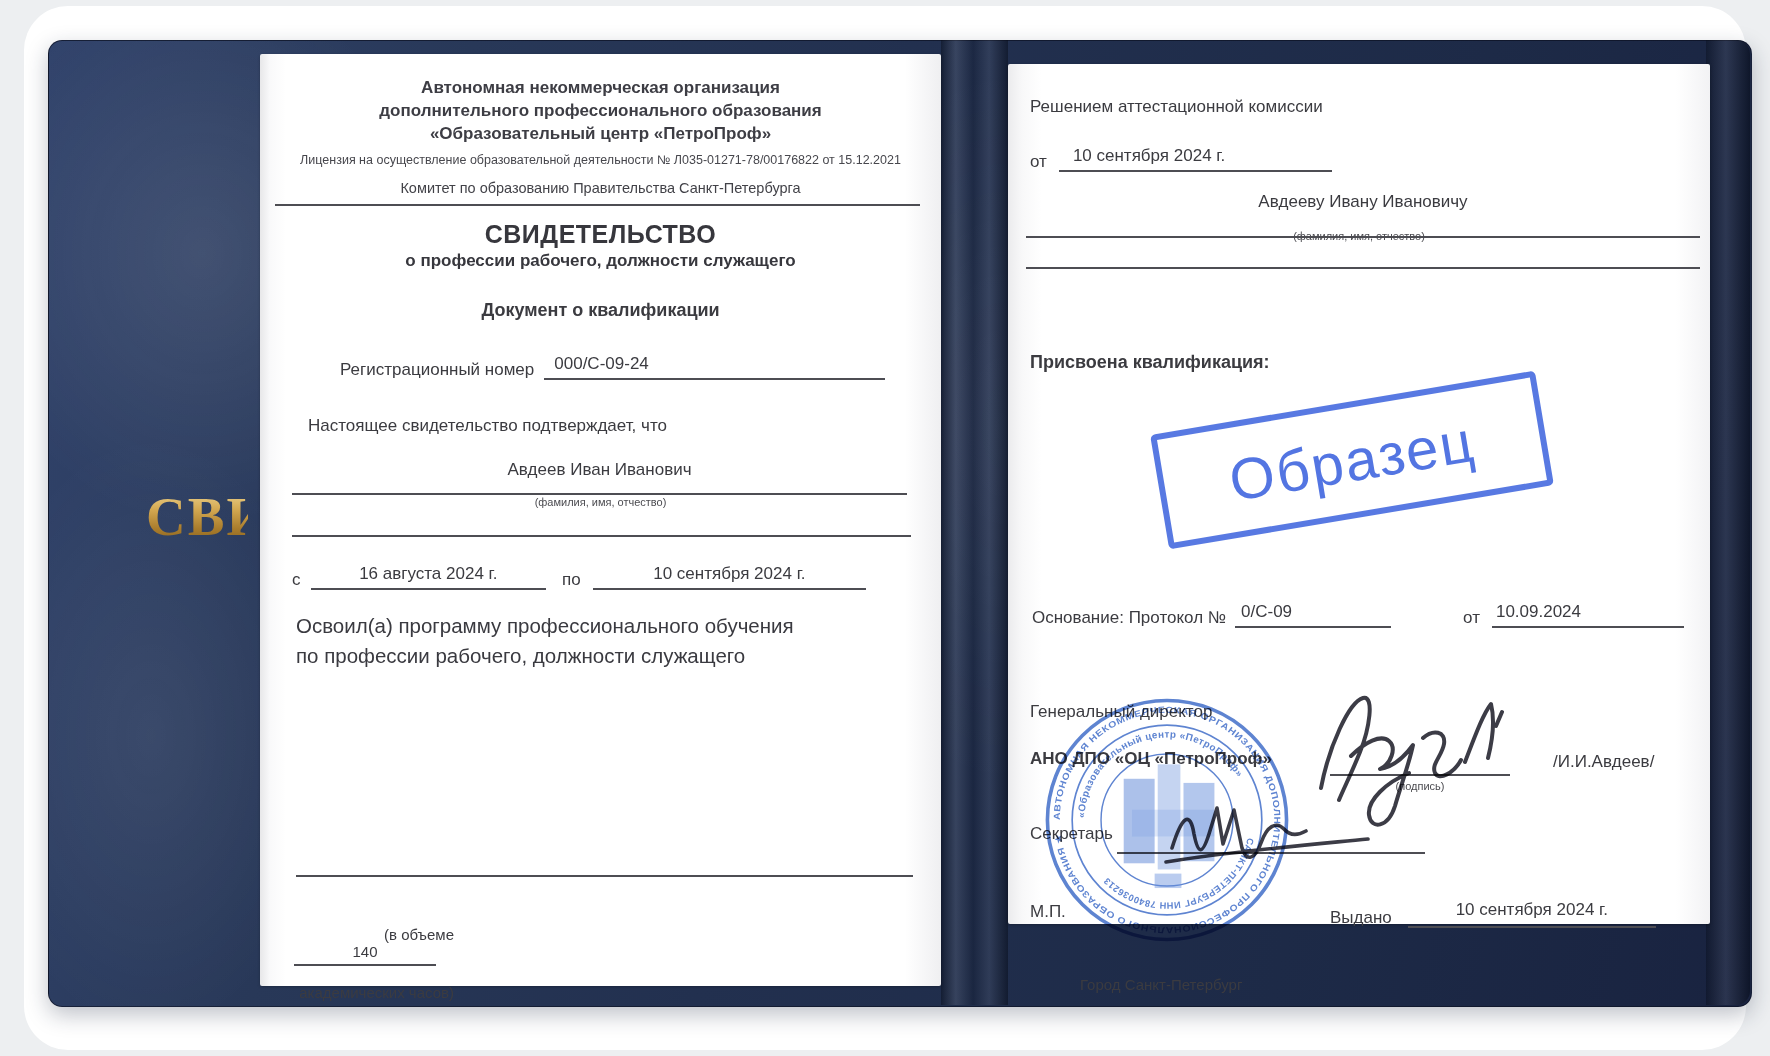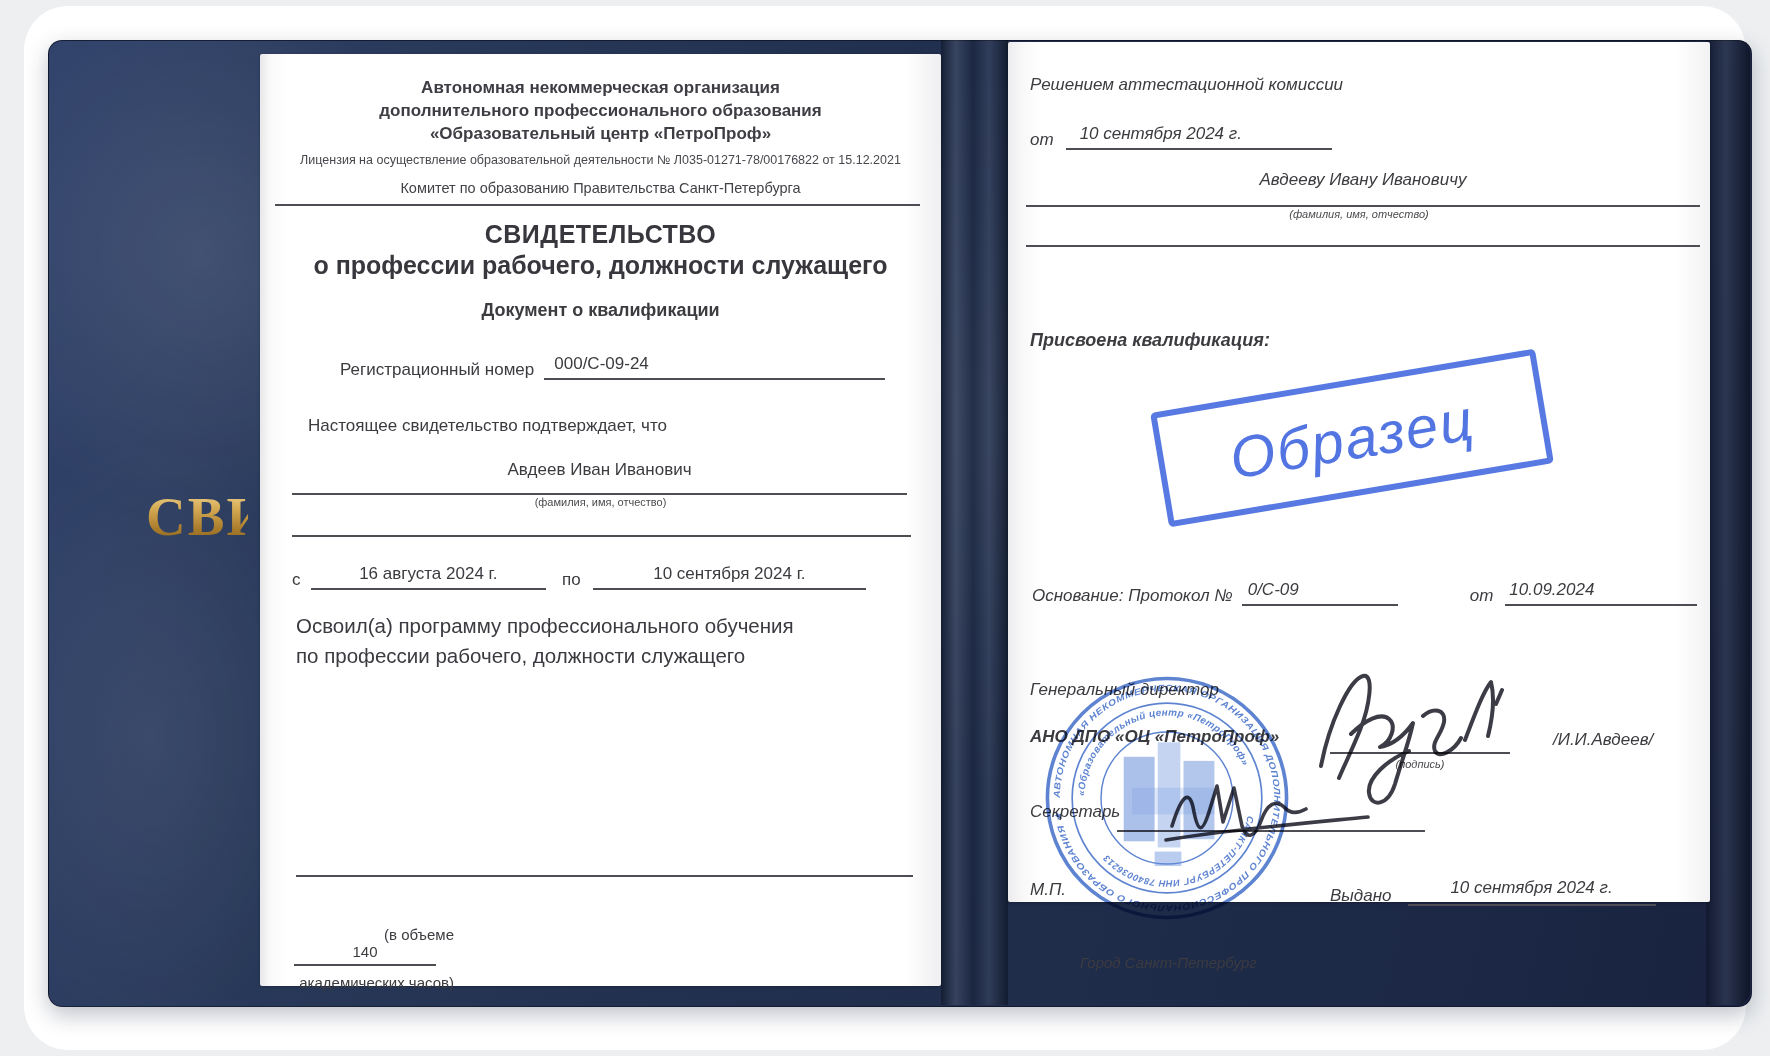--- a/index.html
+++ b/index.html
@@ -23,61 +23,61 @@
   .gold-title{position:absolute;left:146px;top:487px;width:102px;height:64px;overflow:hidden;}
   .gold-title span{font-family:"Liberation Serif",serif;font-weight:700;font-size:55px;line-height:60px;white-space:nowrap;
     background:linear-gradient(180deg,#ecd28e 8%,#d4a952 38%,#a97c2c 70%,#8a6420 95%);
     -webkit-background-clip:text;background-clip:text;color:transparent;letter-spacing:2px;}
 
   
   .page{position:absolute;background:#fff;}
   .page.left{left:260px;top:54px;width:681px;height:932px;border-radius:2px;
     background:linear-gradient(90deg,#e7e7e9 0px,#f9f9fa 10px,#ffffff 26px,#ffffff 645px,#efeff1 681px);
     box-shadow:0 1px 3px rgba(0,0,0,.25);}
-  .page.right{left:1008px;top:42px;width:702px;height:860px;border-radius:2px;
+  .page.right{left:1008px;top:64px;width:702px;height:860px;border-radius:2px;
     background:linear-gradient(90deg,#ebebed 0px,#f8f8f9 14px,#ffffff 34px,#ffffff 668px,#f2f2f4 702px);
-    box-shadow:0 1px 3px rgba(0,0,0,.25);font-style:italic;}
+    box-shadow:0 1px 3px rgba(0,0,0,.25);}
   .page *{position:absolute;}
 
   .ctr{text-align:center;left:0;width:100%;}
   .small{font-size:11px;color:#4b4b50;}
   .rule{border-bottom:2px solid #4d4d53;}
   .lbl{font-size:17px;}
   .b{font-weight:700;}
 
   
   .lp-org{top:22px;font-size:17px;font-weight:700;line-height:23px;color:#3d3d44;}
   .lp-license{top:99px;font-size:12.5px;color:#47474d;}
   .lp-committee{top:126px;font-size:14.5px;color:#424248;}
   .lp-rule{top:128px;left:15px;width:645px;height:22px;}
   .lp-title1{top:166px;font-size:25px;font-weight:700;letter-spacing:.5px;color:#37373d;}
-  .lp-title2{top:197px;font-size:25px;font-weight:700;color:#37373d;}
+  .lp-title2{top:197px;font-size:17px;font-weight:700;color:#37373d;}
   .lp-subtitle{top:246px;font-size:18px;font-weight:bold;}
   .lp-reg{top:300px;left:48px;right:56px;position:absolute;display:flex;align-items:flex-end;margin-left:32px;}
   .lp-reg .box{position:relative;flex:1;margin-left:10px;padding:0 0 4px 10px;}
   .lp-confirm{top:362px;left:48px;}
   .lp-nameline{top:406px;left:32px;right:34px;height:30px;padding-bottom:3px;text-align:center;}
   .lp-namecaption{top:442px;}
   .lp-blank1{top:459px;left:32px;right:30px;height:22px;}
   .lp-dates{top:510px;left:32px;width:574px;position:absolute;display:flex;align-items:flex-end;font-size:17px;}
   .lp-dates .box{position:relative;text-align:center;padding-bottom:4px;}
   .lp-dates .b1{flex:1;margin-left:10px;}
   .lp-dates .b2{flex:1.16;margin-left:12px;}
   .lp-dates .po{position:relative;margin-left:16px;}
   .lp-prog1{top:560px;left:36px;font-size:20.5px;color:#3a3a40;}
   .lp-prog2{top:590px;left:36px;font-size:20.5px;color:#3a3a40;}
   .lp-blank2{top:799px;left:36px;right:28px;height:22px;}
   .lp-volume{top:872px;left:20px;position:absolute;display:flex;align-items:flex-end;font-size:15px;flex-direction:column;}
-  .lp-volume .box{position:relative;width:142px;margin:0 18px 8px 14px;text-align:center;padding-bottom:4px;}
+  .lp-volume .box{position:relative;width:142px;margin:0 18px 18px 14px;text-align:center;padding-bottom:4px;}
 
   
   .rp-commission{top:33px;left:22px;}
   .rp-from{top:82px;left:22px;width:302px;position:absolute;display:flex;align-items:flex-end;}
   .rp-from .box{position:relative;flex:1;margin-left:12px;padding:0 0 4px 14px;}
-  .rp-nameline{top:128px;left:18px;right:10px;height:32px;padding-bottom:3px;text-align:center;}
+  .rp-nameline{top:128px;left:18px;right:10px;height:32px;padding-bottom:12px;text-align:center;}
   .rp-namecaption{top:166px;}
   .rp-blank{top:181px;left:18px;right:10px;height:22px;}
   .rp-qual{top:288px;left:22px;font-size:18px;}
   .rp-sample{top:338px;left:149px;width:378px;height:104px;border:6px solid rgba(74,110,224,.92);border-radius:5px;
     transform:rotate(-9.5deg);display:flex;align-items:center;justify-content:center;
     color:rgba(74,110,224,.95);font-size:58px;letter-spacing:2px;}
   .rp-basis{top:538px;left:24px;position:absolute;display:flex;align-items:flex-end;}
   .rp-basis .box1{position:relative;width:150px;margin-left:9px;margin-right:72px;padding:0 0 4px 6px;}
   .rp-basis .box2{position:relative;width:188px;margin-left:12px;padding:0 0 4px 4px;}
   .rp-dirtitle{top:638px;left:22px;}

